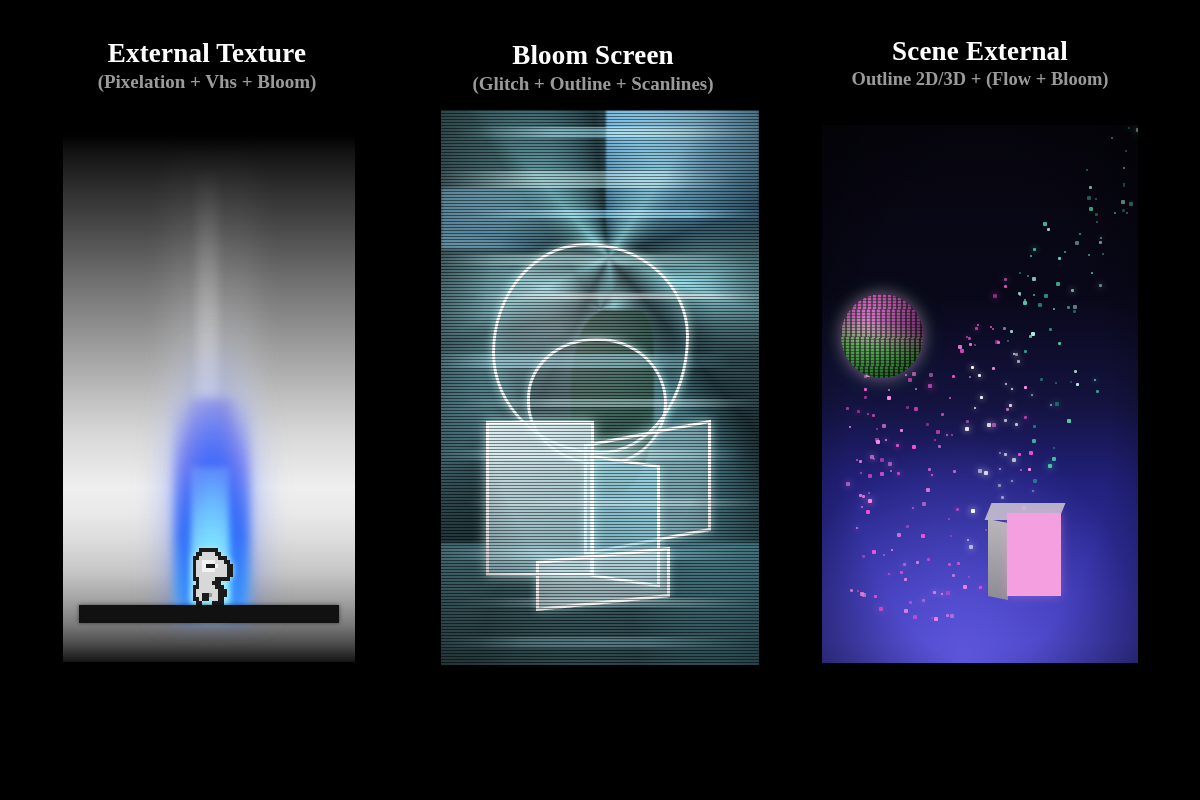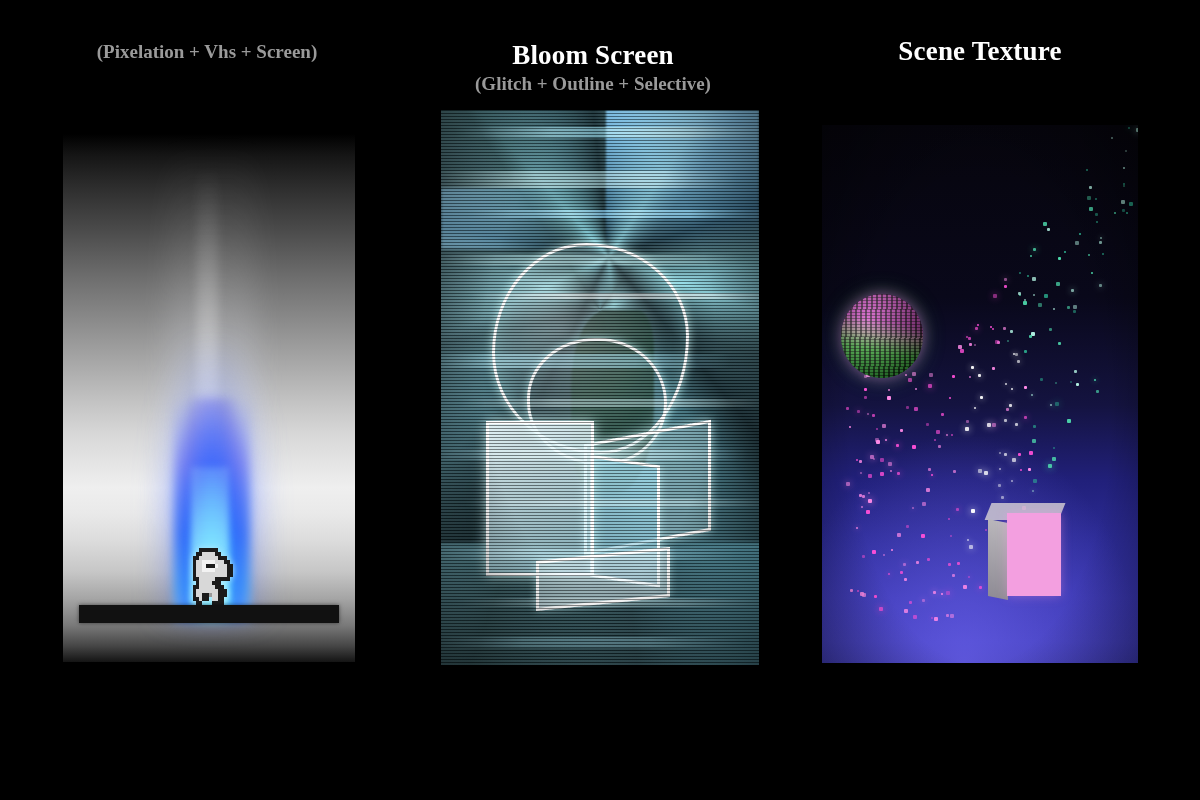--- a/index.html
+++ b/index.html
@@ -243,28 +243,30 @@
     position:absolute; inset:0; pointer-events:none;
     background:radial-gradient(ellipse at 50% 55%, rgba(0,0,0,0) 58%, rgba(0,0,0,.45) 100%);
   }
 </style>
 </head>
 <body>
 
 <div class="stage">
 
   <div class="panel-head" id="head1">
-    <div class="panel-sub">(Pixelation + Vhs + Screen)</div>
+    <div class="panel-title">External Texture</div>
+    <div class="panel-sub">(Pixelation + Vhs + Bloom)</div>
   </div>
   <div class="panel-head" id="head2">
     <div class="panel-title">Bloom Screen</div>
-    <div class="panel-sub">(Glitch + Outline + Selective)</div>
+    <div class="panel-sub">(Glitch + Outline + Scanlines)</div>
   </div>
   <div class="panel-head" id="head3">
-    <div class="panel-title">Scene Texture</div>
+    <div class="panel-title">Scene External</div>
+    <div class="panel-sub">Outline 2D/3D + (Flow + Bloom)</div>
   </div>
 
   <div class="panel" id="panel1">
     <div id="p1-bg"></div>
     <div id="p1-haze"></div>
     <div id="p1-haze2"></div>
     <div id="p1-bloom"></div>
     <div id="p1-flame"></div>
     <div id="p1-flame-core"></div>
     <div id="p1-sprite" style="grid-template-columns: repeat(16, 1fr); grid-template-rows: repeat(16, 1fr);">

